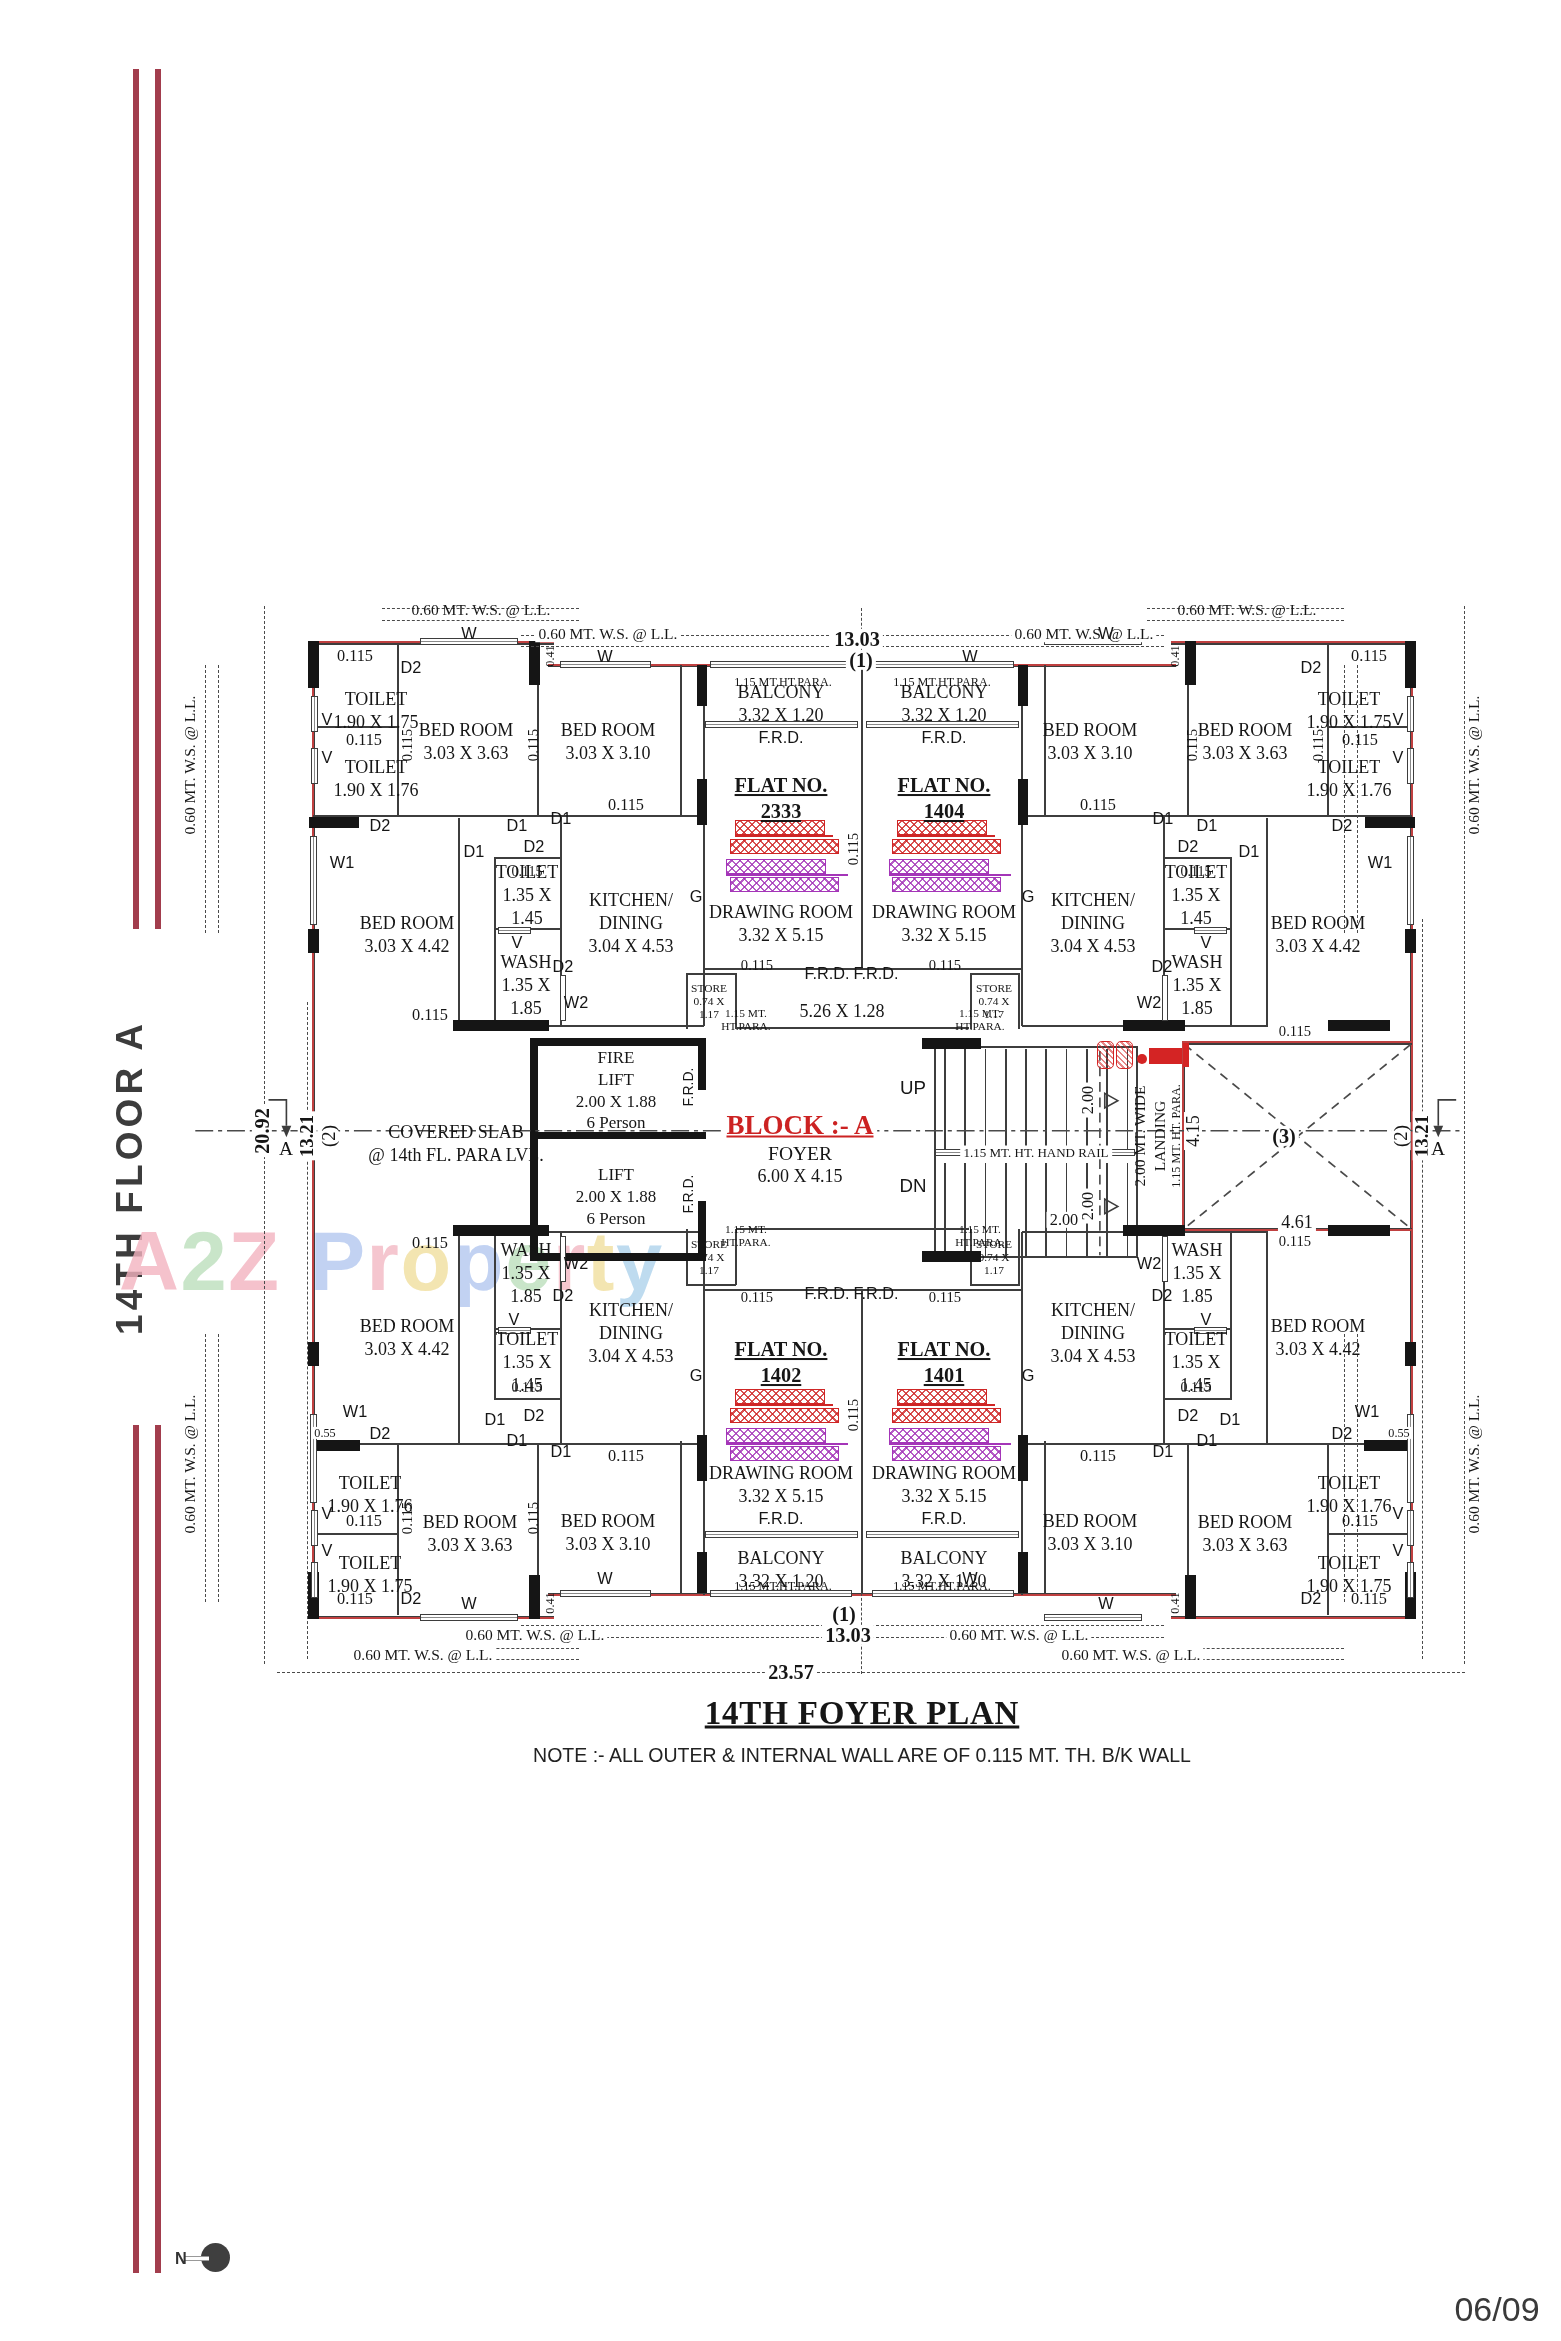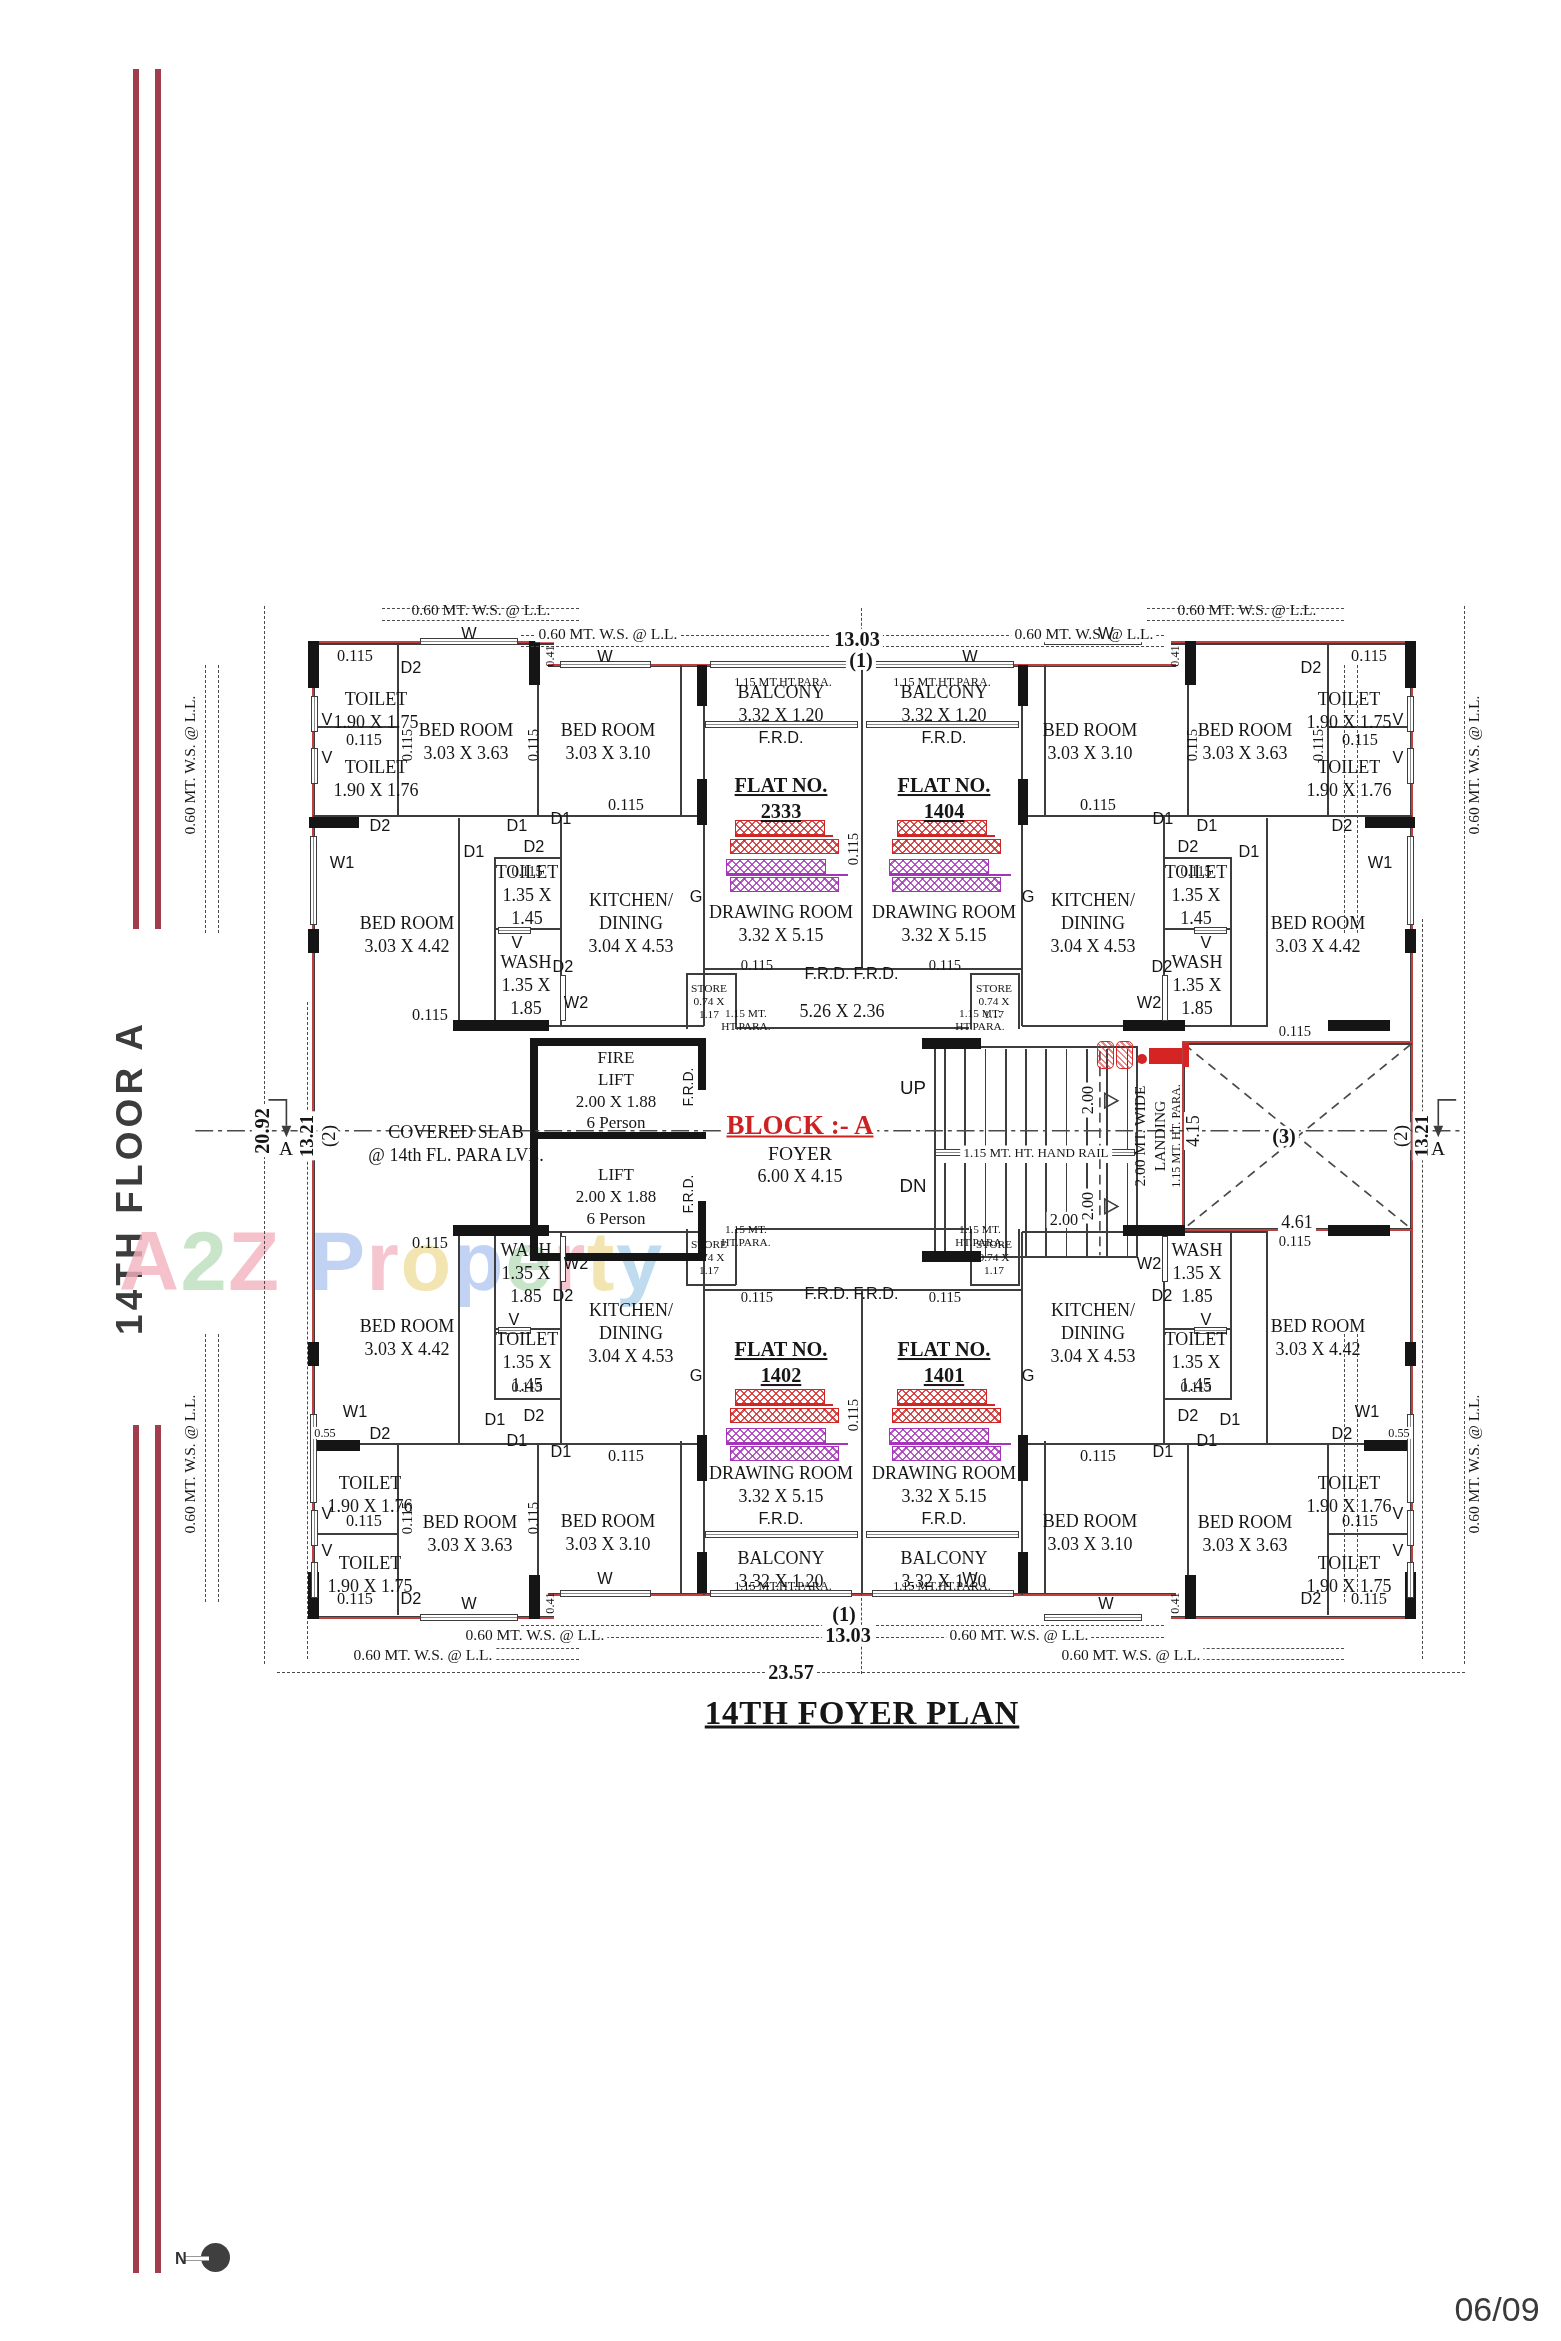--- a/index.html
+++ b/index.html
@@ -521,21 +521,21 @@
     </div>
   <div class="rl sm" style="left:994px;top:1258px">
       <span>STORE</span>
       <span>0.74 X</span>
       <span>1.17</span>
     </div>
 
   <div class="dm blk-label bgw" style="left:800px;top:1125px">BLOCK :- A</div>
   <div class="dm" style="left:800px;top:1154px;font-size:19.5px">FOYER</div>
   <div class="dm" style="left:800px;top:1176px;font-size:18px">6.00 X 4.15</div>
-  <div class="dm" style="left:842px;top:1011px;font-size:18px">5.26 X 2.36</div>
+  <div class="dm" style="left:842px;top:1011px;font-size:18px">5.26 X 1.28</div>
   <div class="rl" style="left:456px;top:1144px">
       <span>COVERED SLAB</span>
       <span>@ 14th FL. PARA LVL.</span>
     </div>
   <div class="rl" style="left:616px;top:1090px;font-size:17px">
       <span>FIRE</span>
       <span>LIFT</span>
       <span>2.00 X 1.88</span>
       <span>6 Person</span>
     </div>
@@ -711,20 +711,21 @@
   <div class="tg" style="left:561px;top:1451px">D1</div>
   <div class="tg" style="left:1230px;top:1419px">D1</div>
   <div class="tg" style="left:1207px;top:1440px">D1</div>
   <div class="tg" style="left:1163px;top:1451px">D1</div>
   <div class="tg" style="left:696px;top:896px">G</div>
   <div class="tg" style="left:1028px;top:896px">G</div>
   <div class="tg" style="left:696px;top:1375px">G</div>
   <div class="tg" style="left:1028px;top:1375px">G</div>
 
   <div class="title">14TH FOYER PLAN</div>
+  <div class="note">NOTE :- ALL OUTER &amp; INTERNAL WALL ARE OF 0.115 MT. TH. B/K WALL</div>
 
   <div class="ncirc"></div>
   <div class="nline"></div>
   <div class="tg" style="left:181px;top:2258px;font-weight:bold;color:#333">N</div>
   <div class="pageno">06/09</div>
 
 </div>
 
 
 </body></html>

